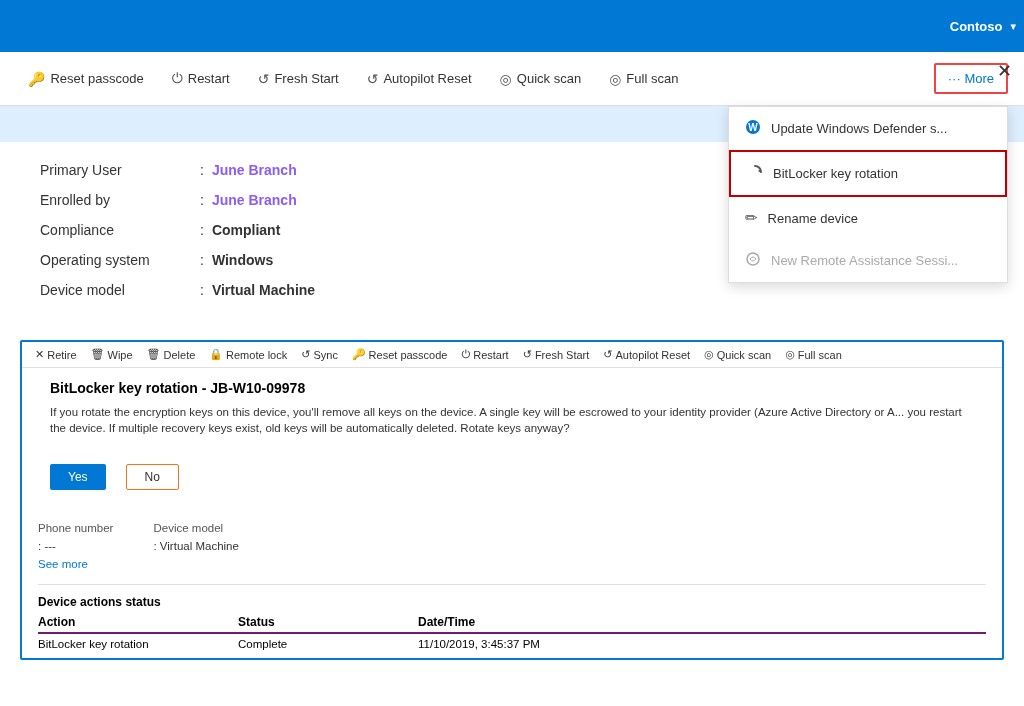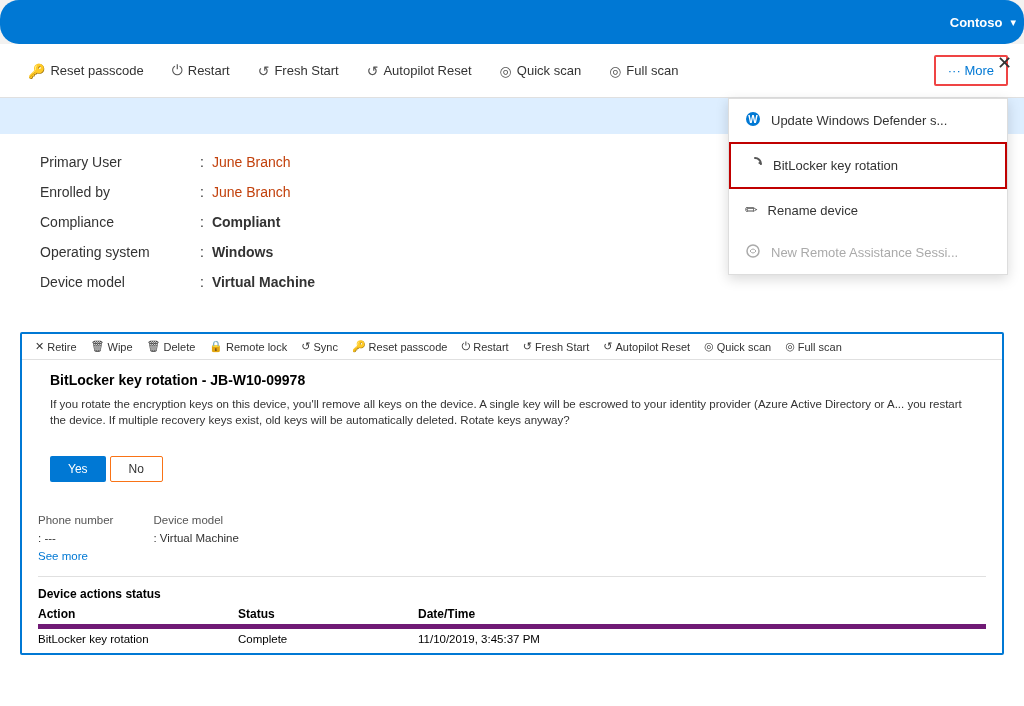--- a/index.html
+++ b/index.html
@@ -8,26 +8,25 @@
       background: #f3f2f1;
       width: 1024px;
       height: 706px;
       overflow: hidden;
       position: relative;
     }
 
     
     .top-bar {
       background: #0078d4;
-      height: 44px;
+      height: 52px;
       display: flex;
       align-items: center;
       justify-content: flex-end;
       padding-right: 8px;
-      border-radius: 19px;
     }
     .top-bar-logo {
       color: white;
       font-size: 13px;
       font-weight: 600;
       margin-right: 8px;
     }
     .top-bar-chevron {
       color: white;
       font-size: 11px;
@@ -116,22 +115,22 @@
     }
     .info-separator {
       margin-right: 8px;
       color: #333;
     }
     .info-value {
       color: #333;
       font-weight: 700;
     }
     .info-value.link {
-      color: #c2410c;
-      font-weight: 400;
+      color: #8b5cf6;
+      font-weight: 700;
       cursor: pointer;
     }
 
     
     .dropdown-menu {
       position: absolute;
       top: 54px;
       right: 16px;
       background: white;
       border: 1px solid #ddd;
@@ -213,21 +212,21 @@
       color: #000;
     }
     .modal-desc {
       font-size: 11.5px;
       color: #333;
       line-height: 1.4;
       margin-bottom: 12px;
     }
     .modal-buttons {
       display: flex;
-      gap: 4px;
+      gap: 20px;
       margin-bottom: 12px;
       margin-top: 28px;
     }
     .yes-btn {
       background: #0078d4;
       color: white;
       border: none;
       padding: 5px 18px;
       font-size: 12px;
       cursor: pointer;
@@ -279,21 +278,21 @@
     }
     .actions-title {
       font-size: 12px;
       font-weight: 600;
       margin-bottom: 6px;
     }
     .actions-header {
       display: flex;
       font-size: 12px;
       font-weight: 600;
-      border-bottom: 5px solid #701a75;
+      border-bottom: 2px solid #701a75;
       padding-bottom: 3px;
       margin-bottom: 4px;
       align-items: flex-end;
     }
     .col-action { width: 200px; }
     .col-status { width: 180px; }
     .col-datetime { flex: 1; }
 
     .actions-row {
       display: flex;

